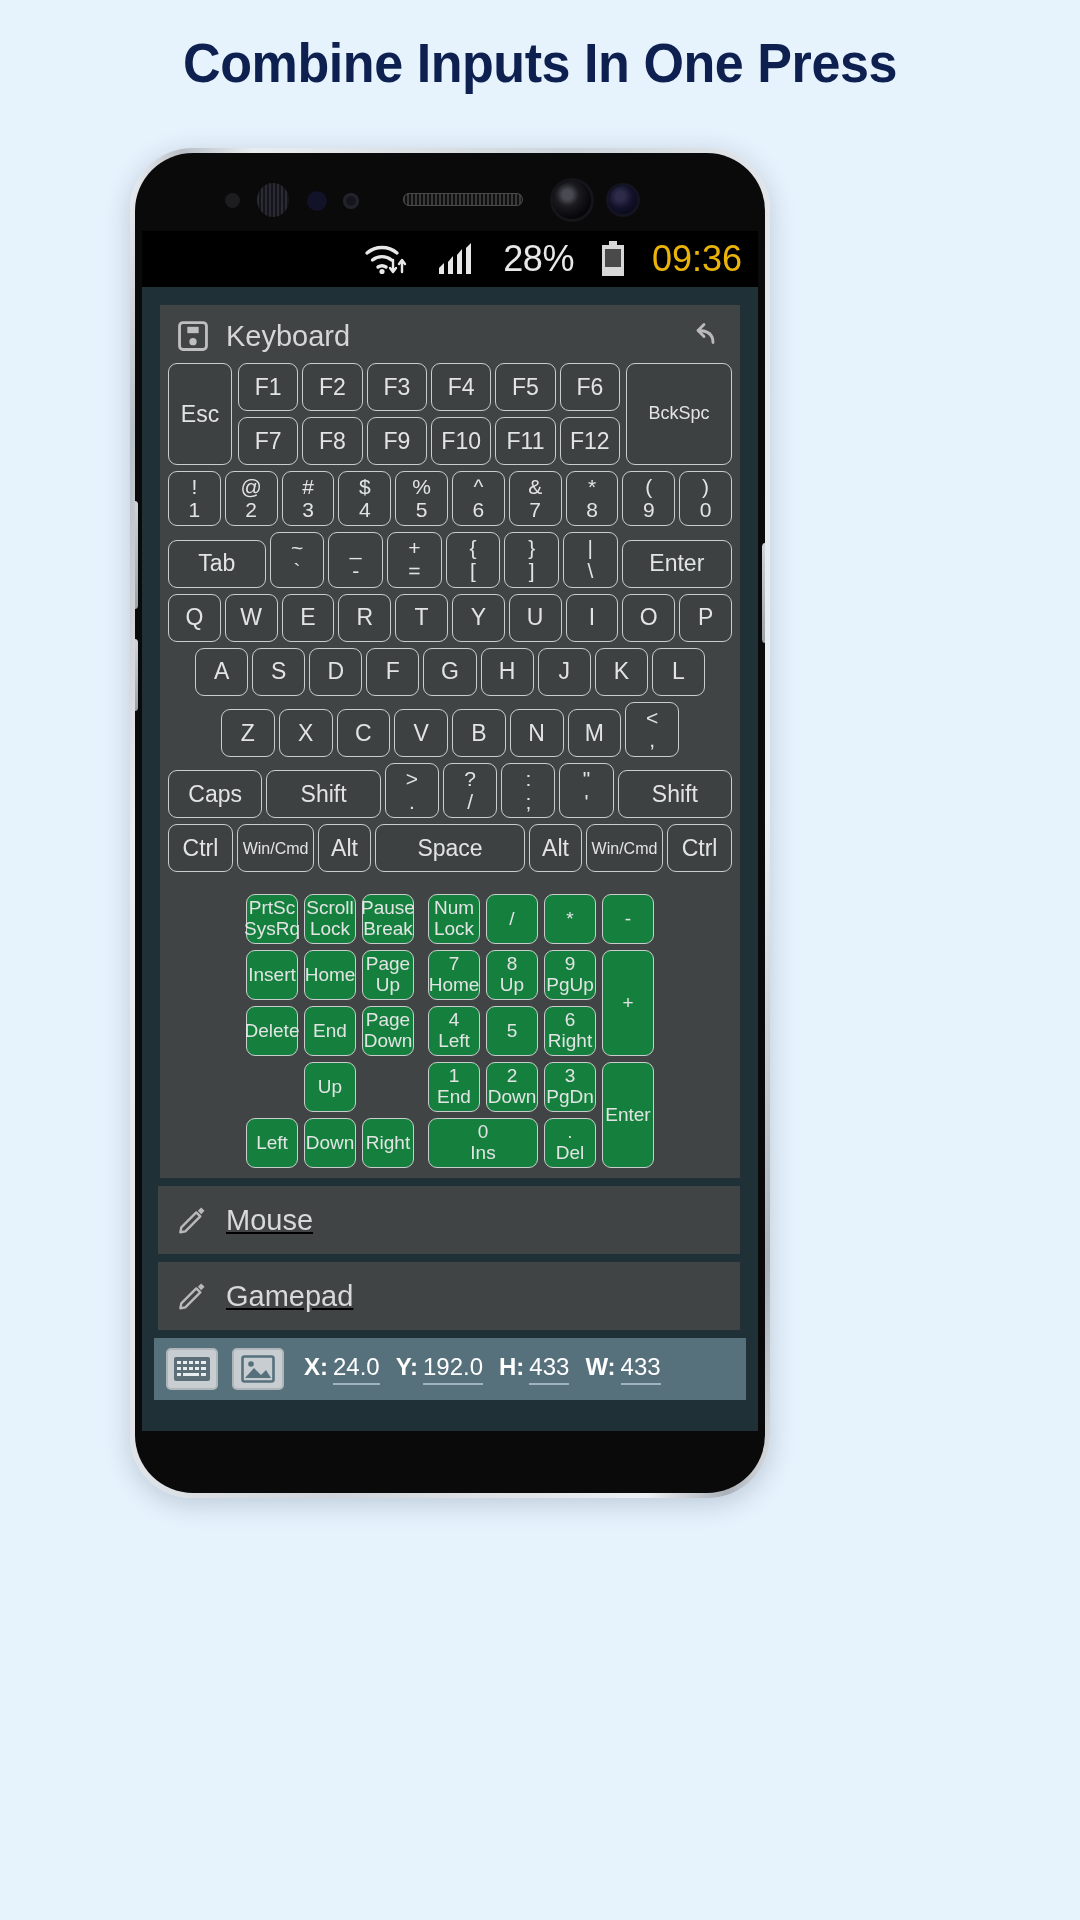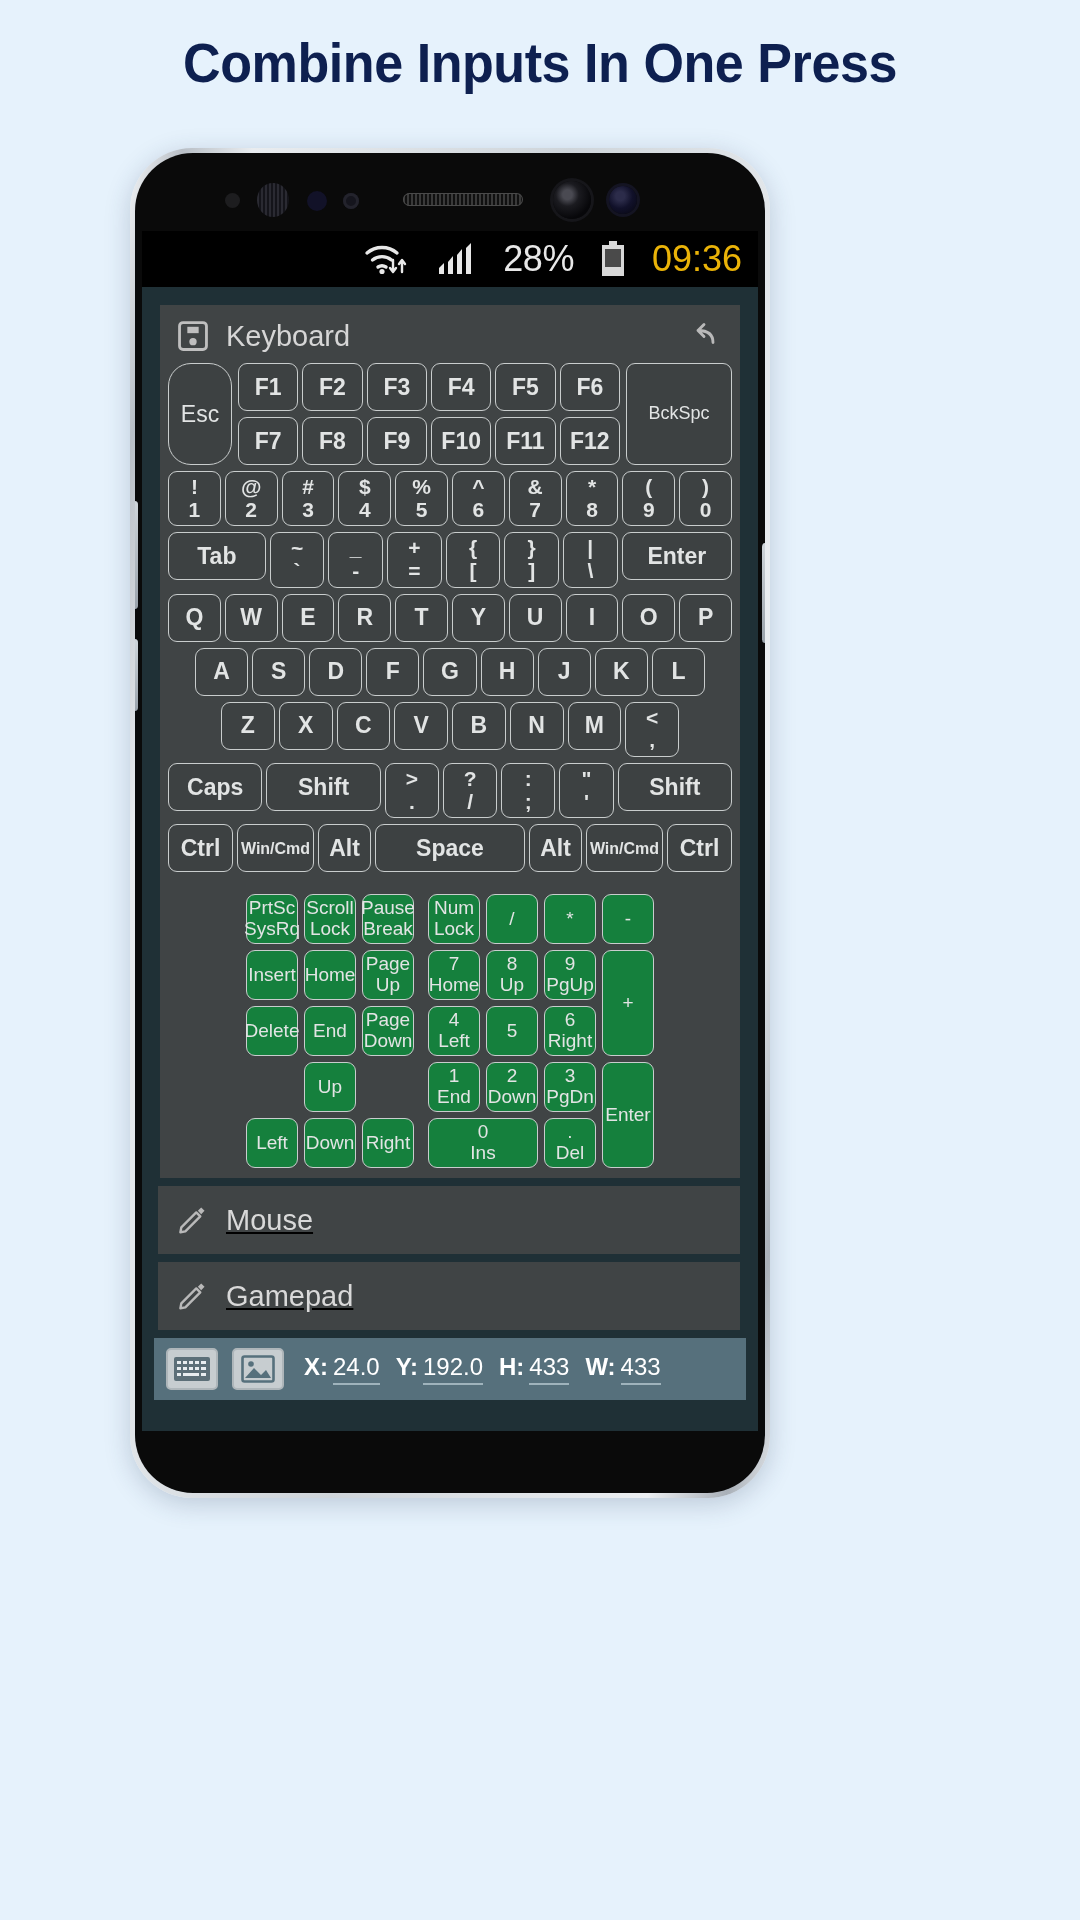--- a/index.html
+++ b/index.html
@@ -100,21 +100,21 @@
     padding: 14px 16px 10px 16px;
     position: relative;
   }
   .card-head .label {
     color: #d6d6d6; font-size: 29px; margin-left: 16px;
   }
   .undo-btn { position: absolute; right: 18px; top: 12px; }
 
   
   .kb { padding: 0 8px 10px 8px; }
-  .krow { display: flex; gap: 4px; margin-bottom: 6px; align-items: flex-start; font-weight: bold; }
+  .krow { display: flex; gap: 4px; margin-bottom: 6px; align-items: flex-end; }
   .key {
     background: #3d4142;
     border: 1.6px solid #c9cdcd;
     border-radius: 9px;
     color: #e2e4e4;
     display: flex; flex-direction: column;
     align-items: center; justify-content: center;
     font-size: 23px;
     line-height: 1.08;
     min-height: 48px;
@@ -239,21 +239,21 @@
             <div class="label">Keyboard</div>
             <svg class="undo-btn" width="36" height="36" viewBox="0 0 24 24">
               <path d="M18 17 C18 11.5 14 9 8 9 M8 9 L12 5 M8 9 L12 13" fill="none" stroke="#b9b9b9" stroke-width="1.9" stroke-linecap="round" stroke-linejoin="round"></path>
             </svg>
           </div>
 
           <div class="kb">
 
             <div class="fk-wrap">
               <div class="fk-side">
-                <div class="key" style="width:64px;flex:0 0 64px;border-radius:23px;">
+                <div class="key" style="width:64px;flex:0 0 64px;">
                   <span>Esc</span>
                 </div>
               </div>
               <div class="fk-mid">
                 <div class="krow" style="margin-bottom:0">
                   <div class="key">
                       <span>F1</span>
                     </div>
                   <div class="key">
                       <span>F2</span>

